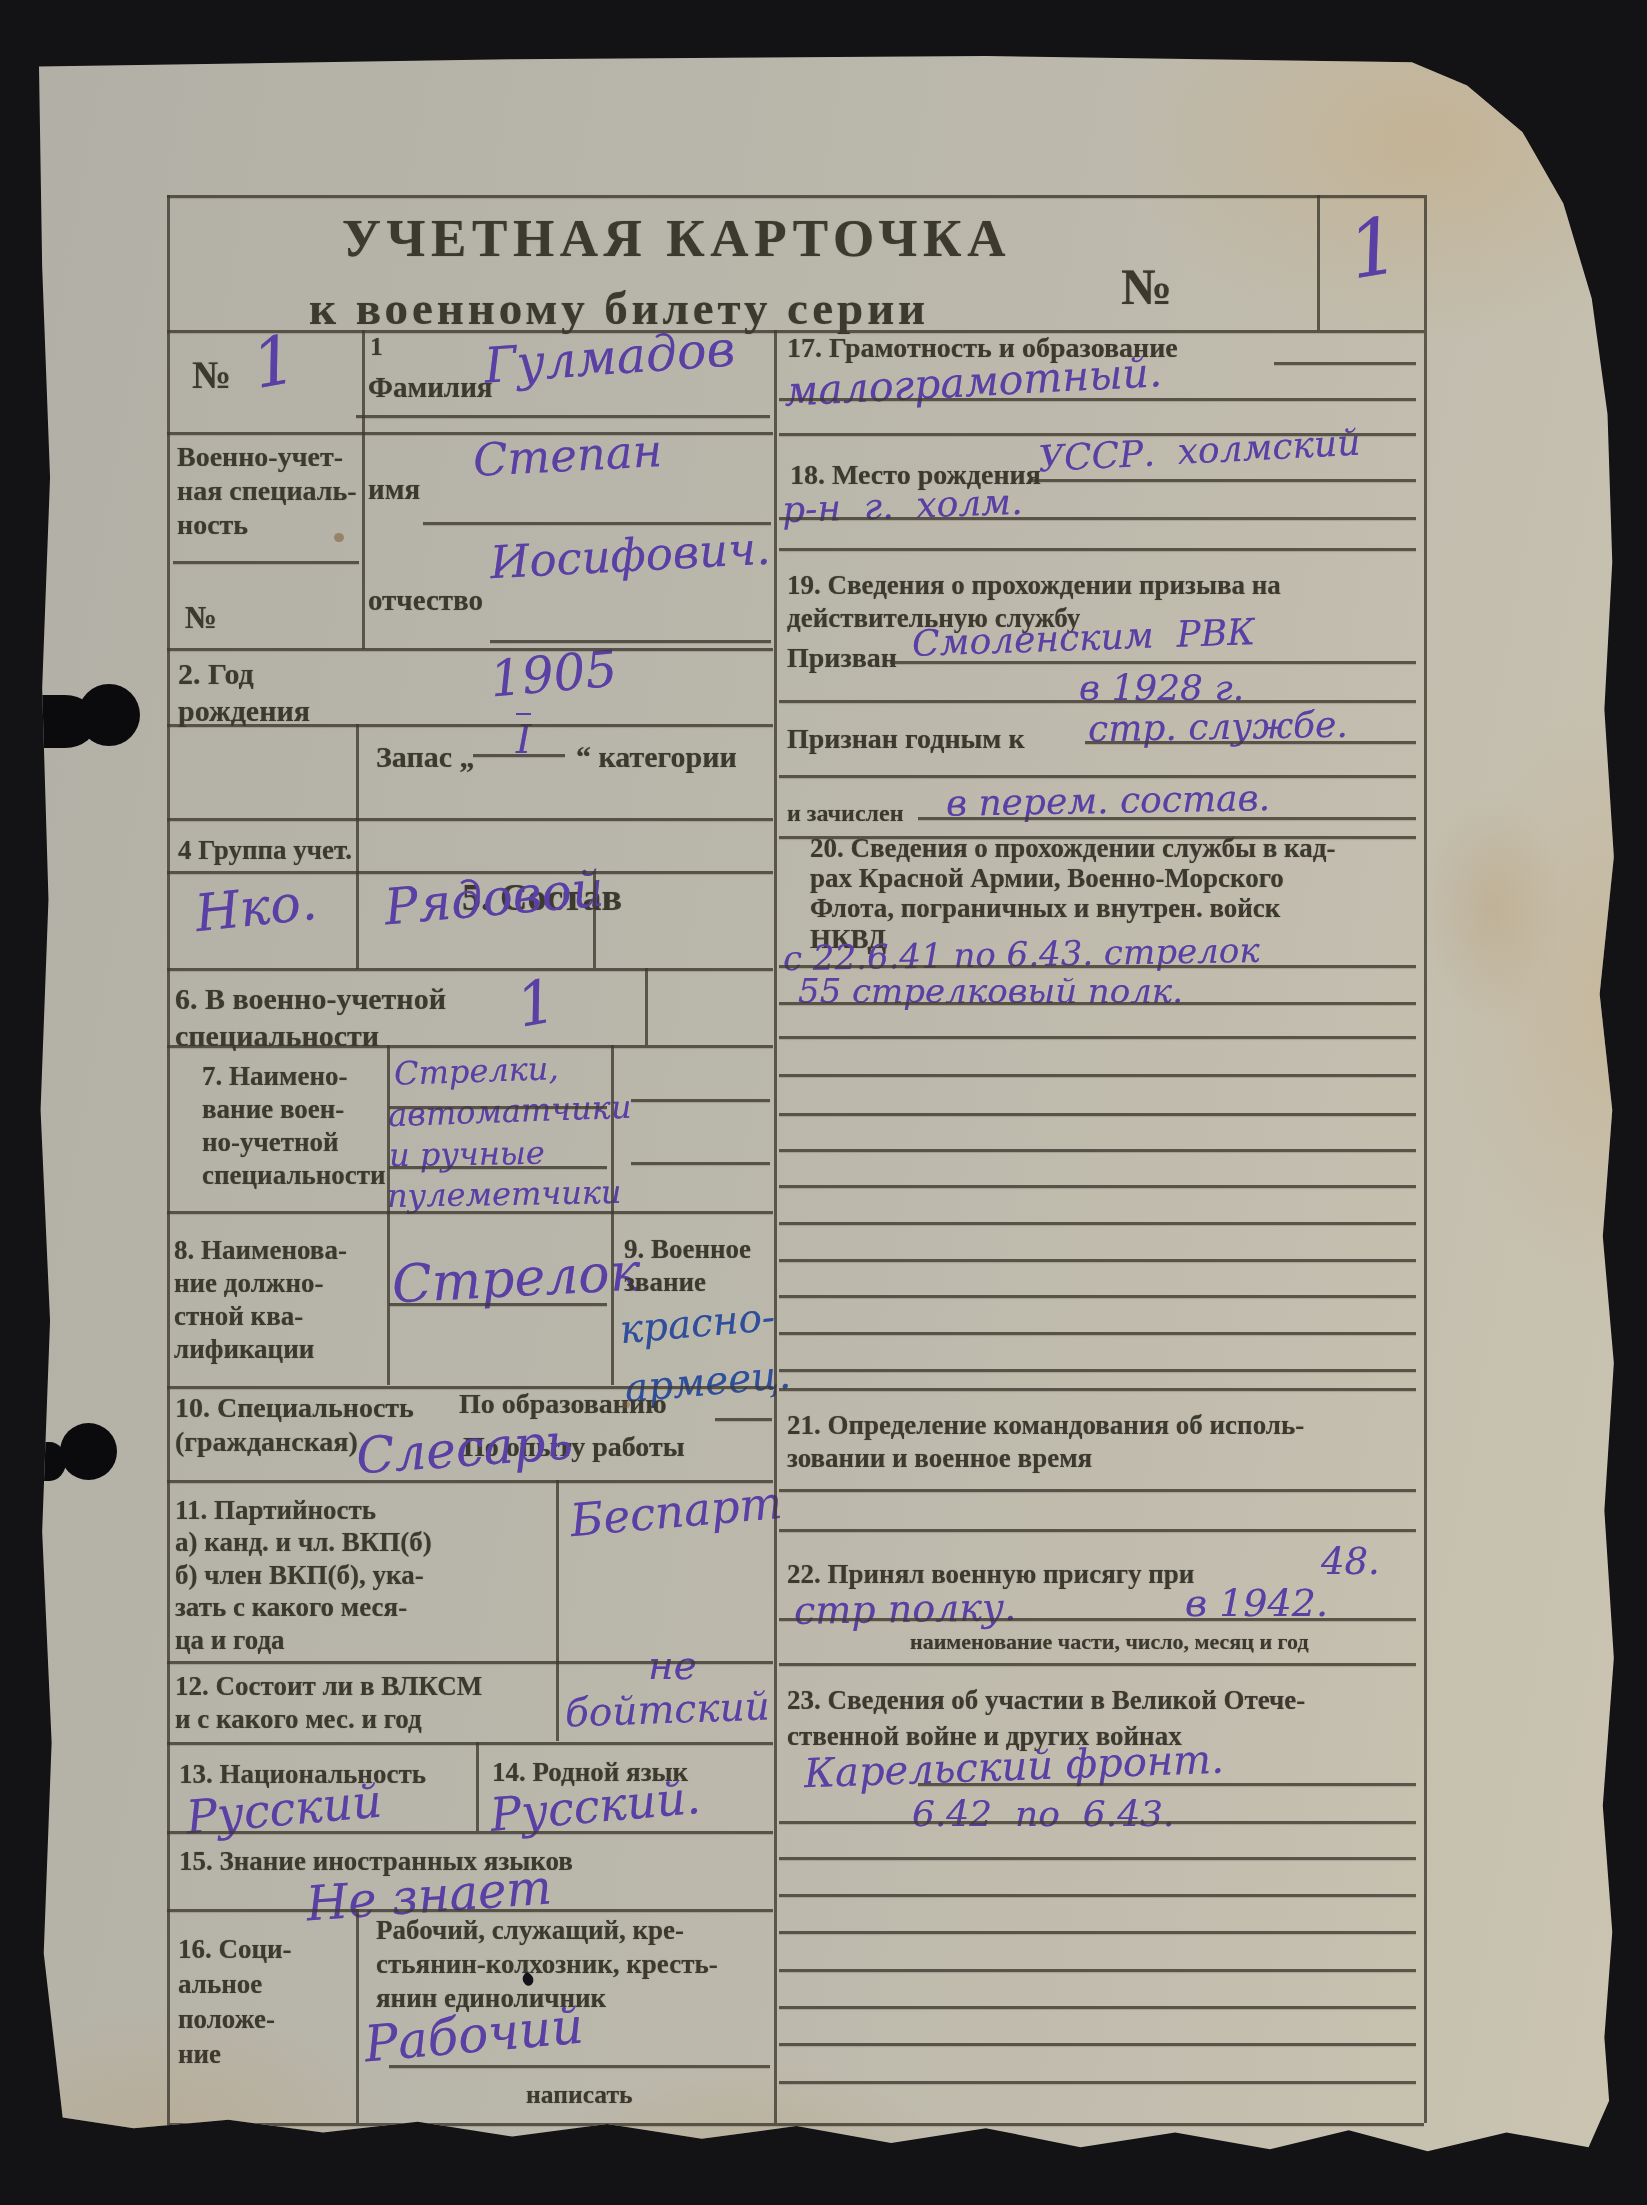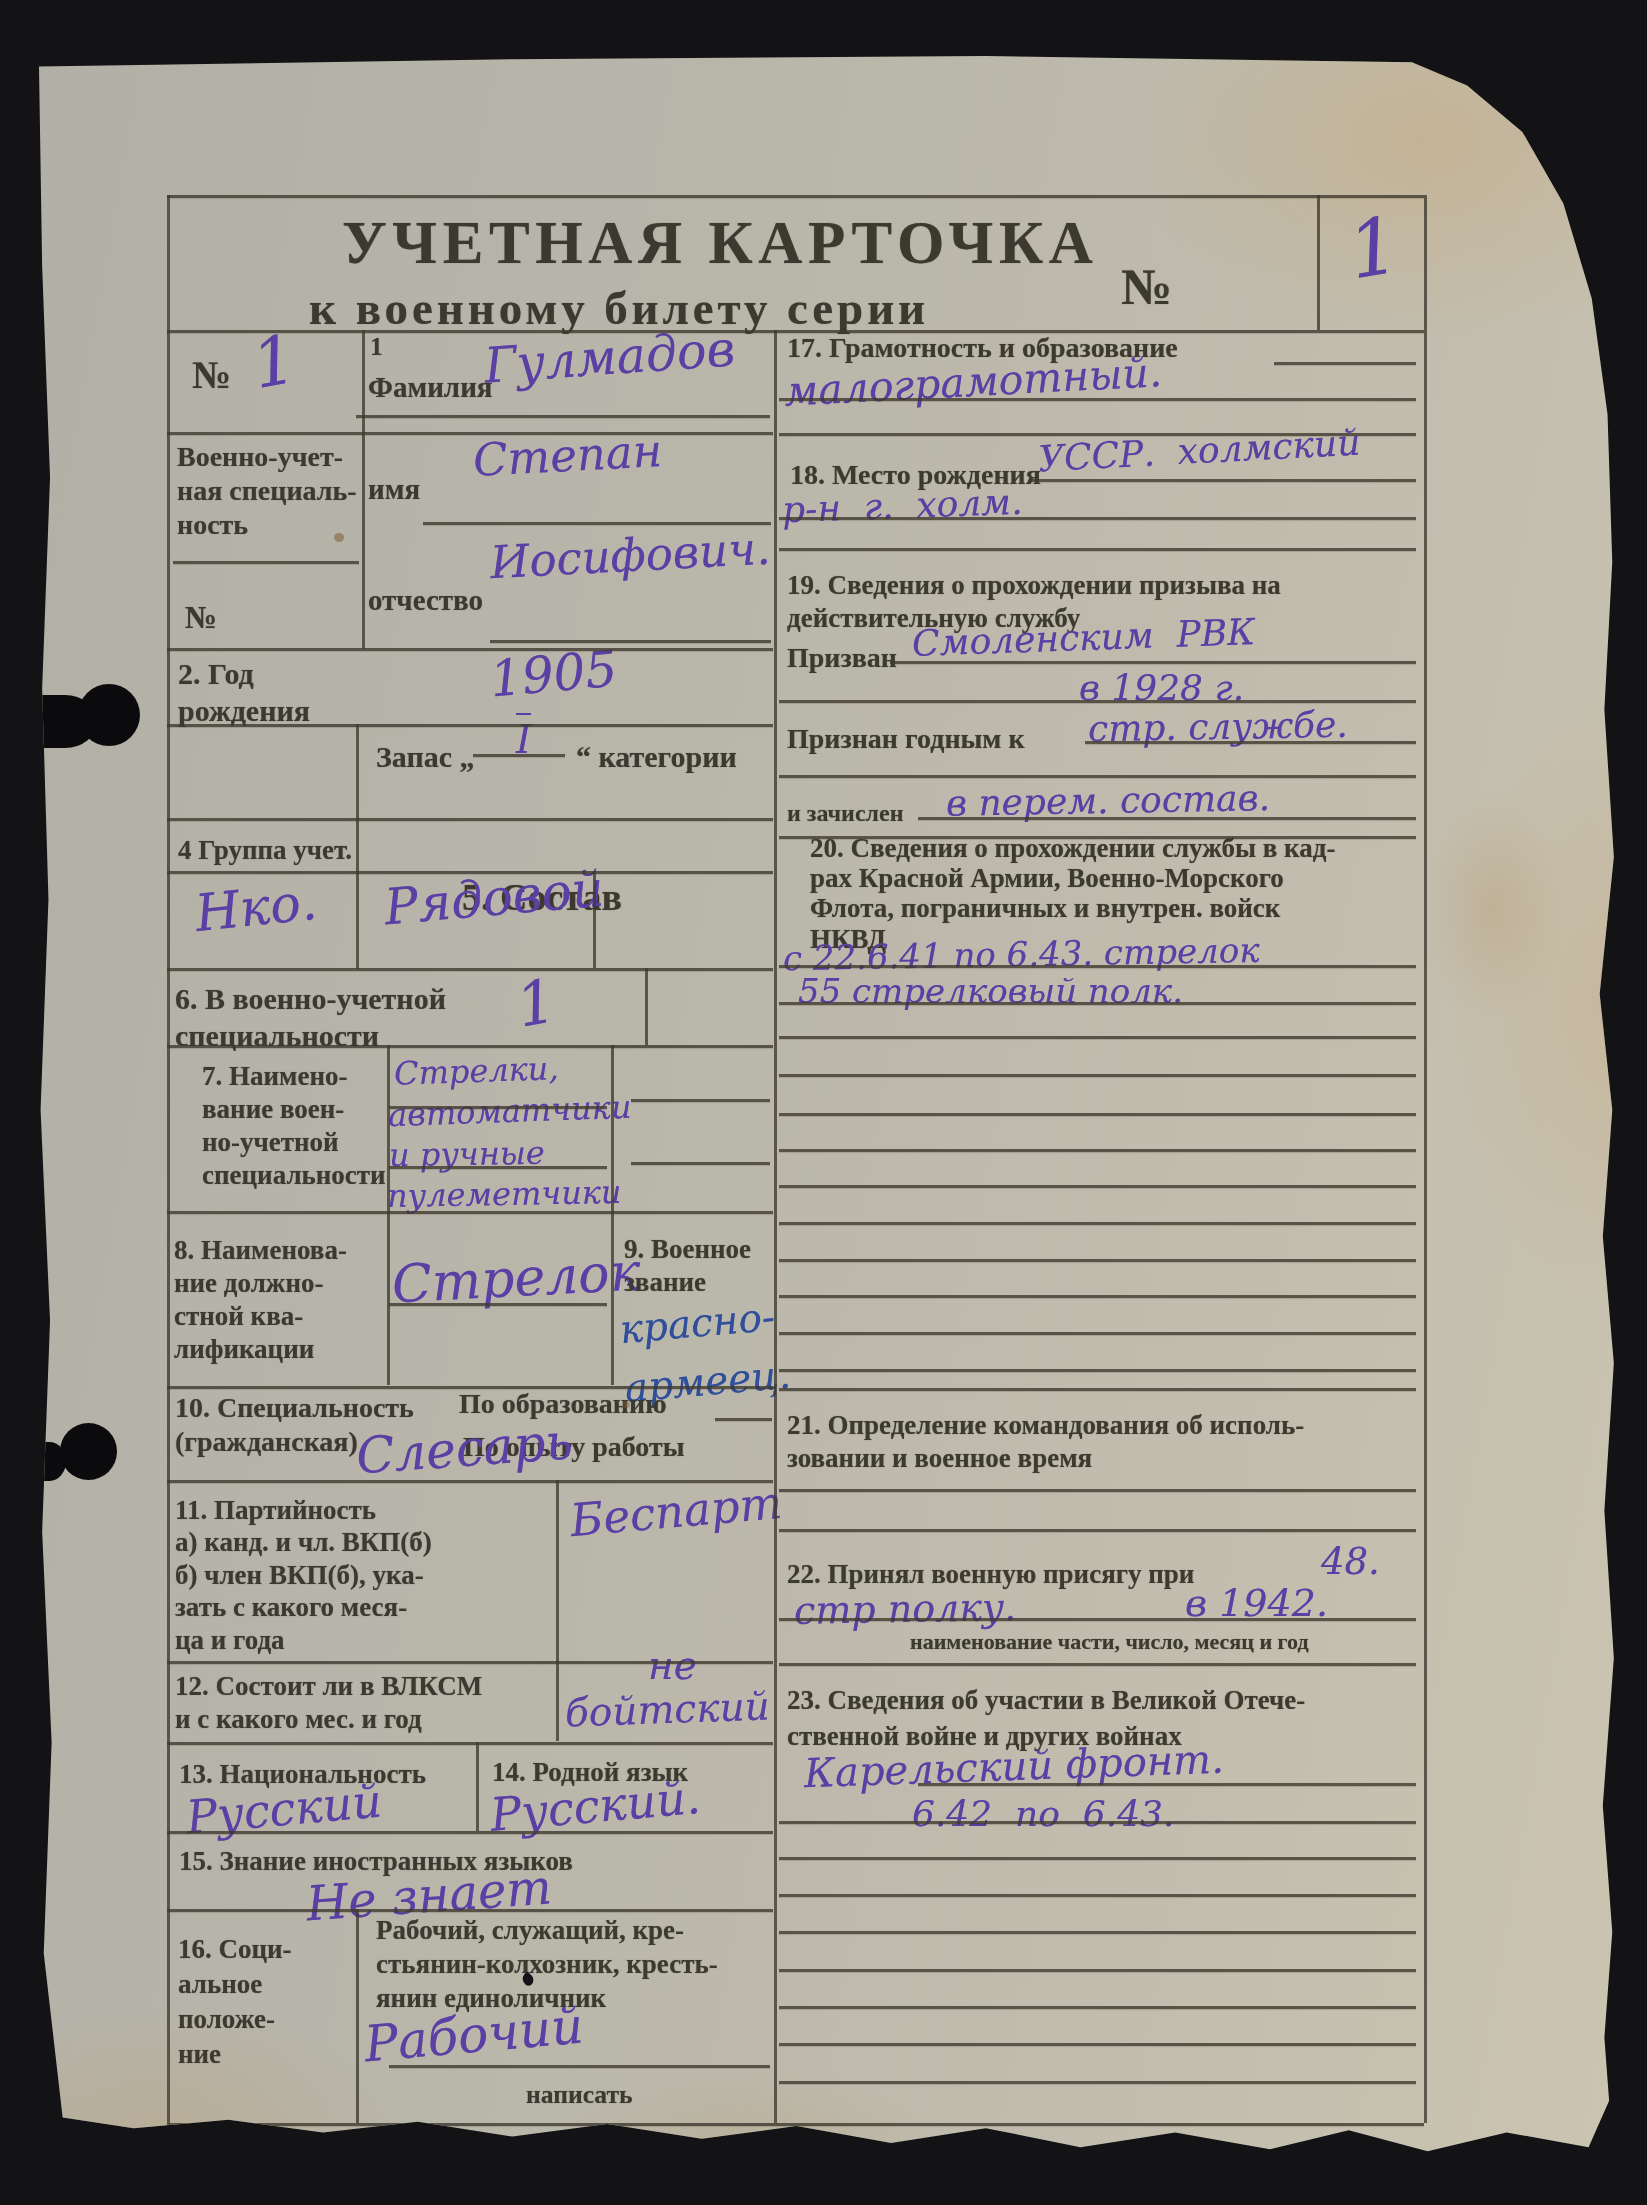--- a/index.html
+++ b/index.html
@@ -42,21 +42,21 @@
   .blob{position:absolute;background:#0b0b0d;border-radius:0 50% 50% 0;}
   .stain{position:absolute;border-radius:50%;}
   .roman{border-top:2.8px solid currentColor;padding-top:1.7px;}
   .title{letter-spacing:5.6px;}
 </style>
 </head>
 <body>
 
 <div id="paper">
 
-  <div class="print title" style="left:303px;top:150px;font-size:61px;">УЧЕТНАЯ КАРТОЧКА</div>
+  <div class="print title" style="left:303px;top:150px;font-size:53px;">УЧЕТНАЯ КАРТОЧКА</div>
   <div class="print title" style="left:270px;top:224px;font-size:47px;letter-spacing:3.9px;">к военному билету серии</div>
   <div class="print" style="left:1082px;top:200px;font-size:51px;">№</div>
   <div class="hand" style="left:1310px;top:147px;font-size:78px;transform:rotate(-9deg);">1</div>
 
   <div class="print" style="left:153px;top:295px;font-size:39px;">№</div>
   <div class="hand" style="left:214px;top:267px;font-size:67px;transform:rotate(-10deg);">1</div>
   <div class="print" style="left:331px;top:275px;font-size:25.6px;">1</div>
   <div class="print" style="left:329px;top:314px;font-size:29px;">Фамилия</div>
   <div class="hand" style="left:445px;top:273px;font-size:49px;transform:rotate(-4deg);">Гулмадов</div>
 

